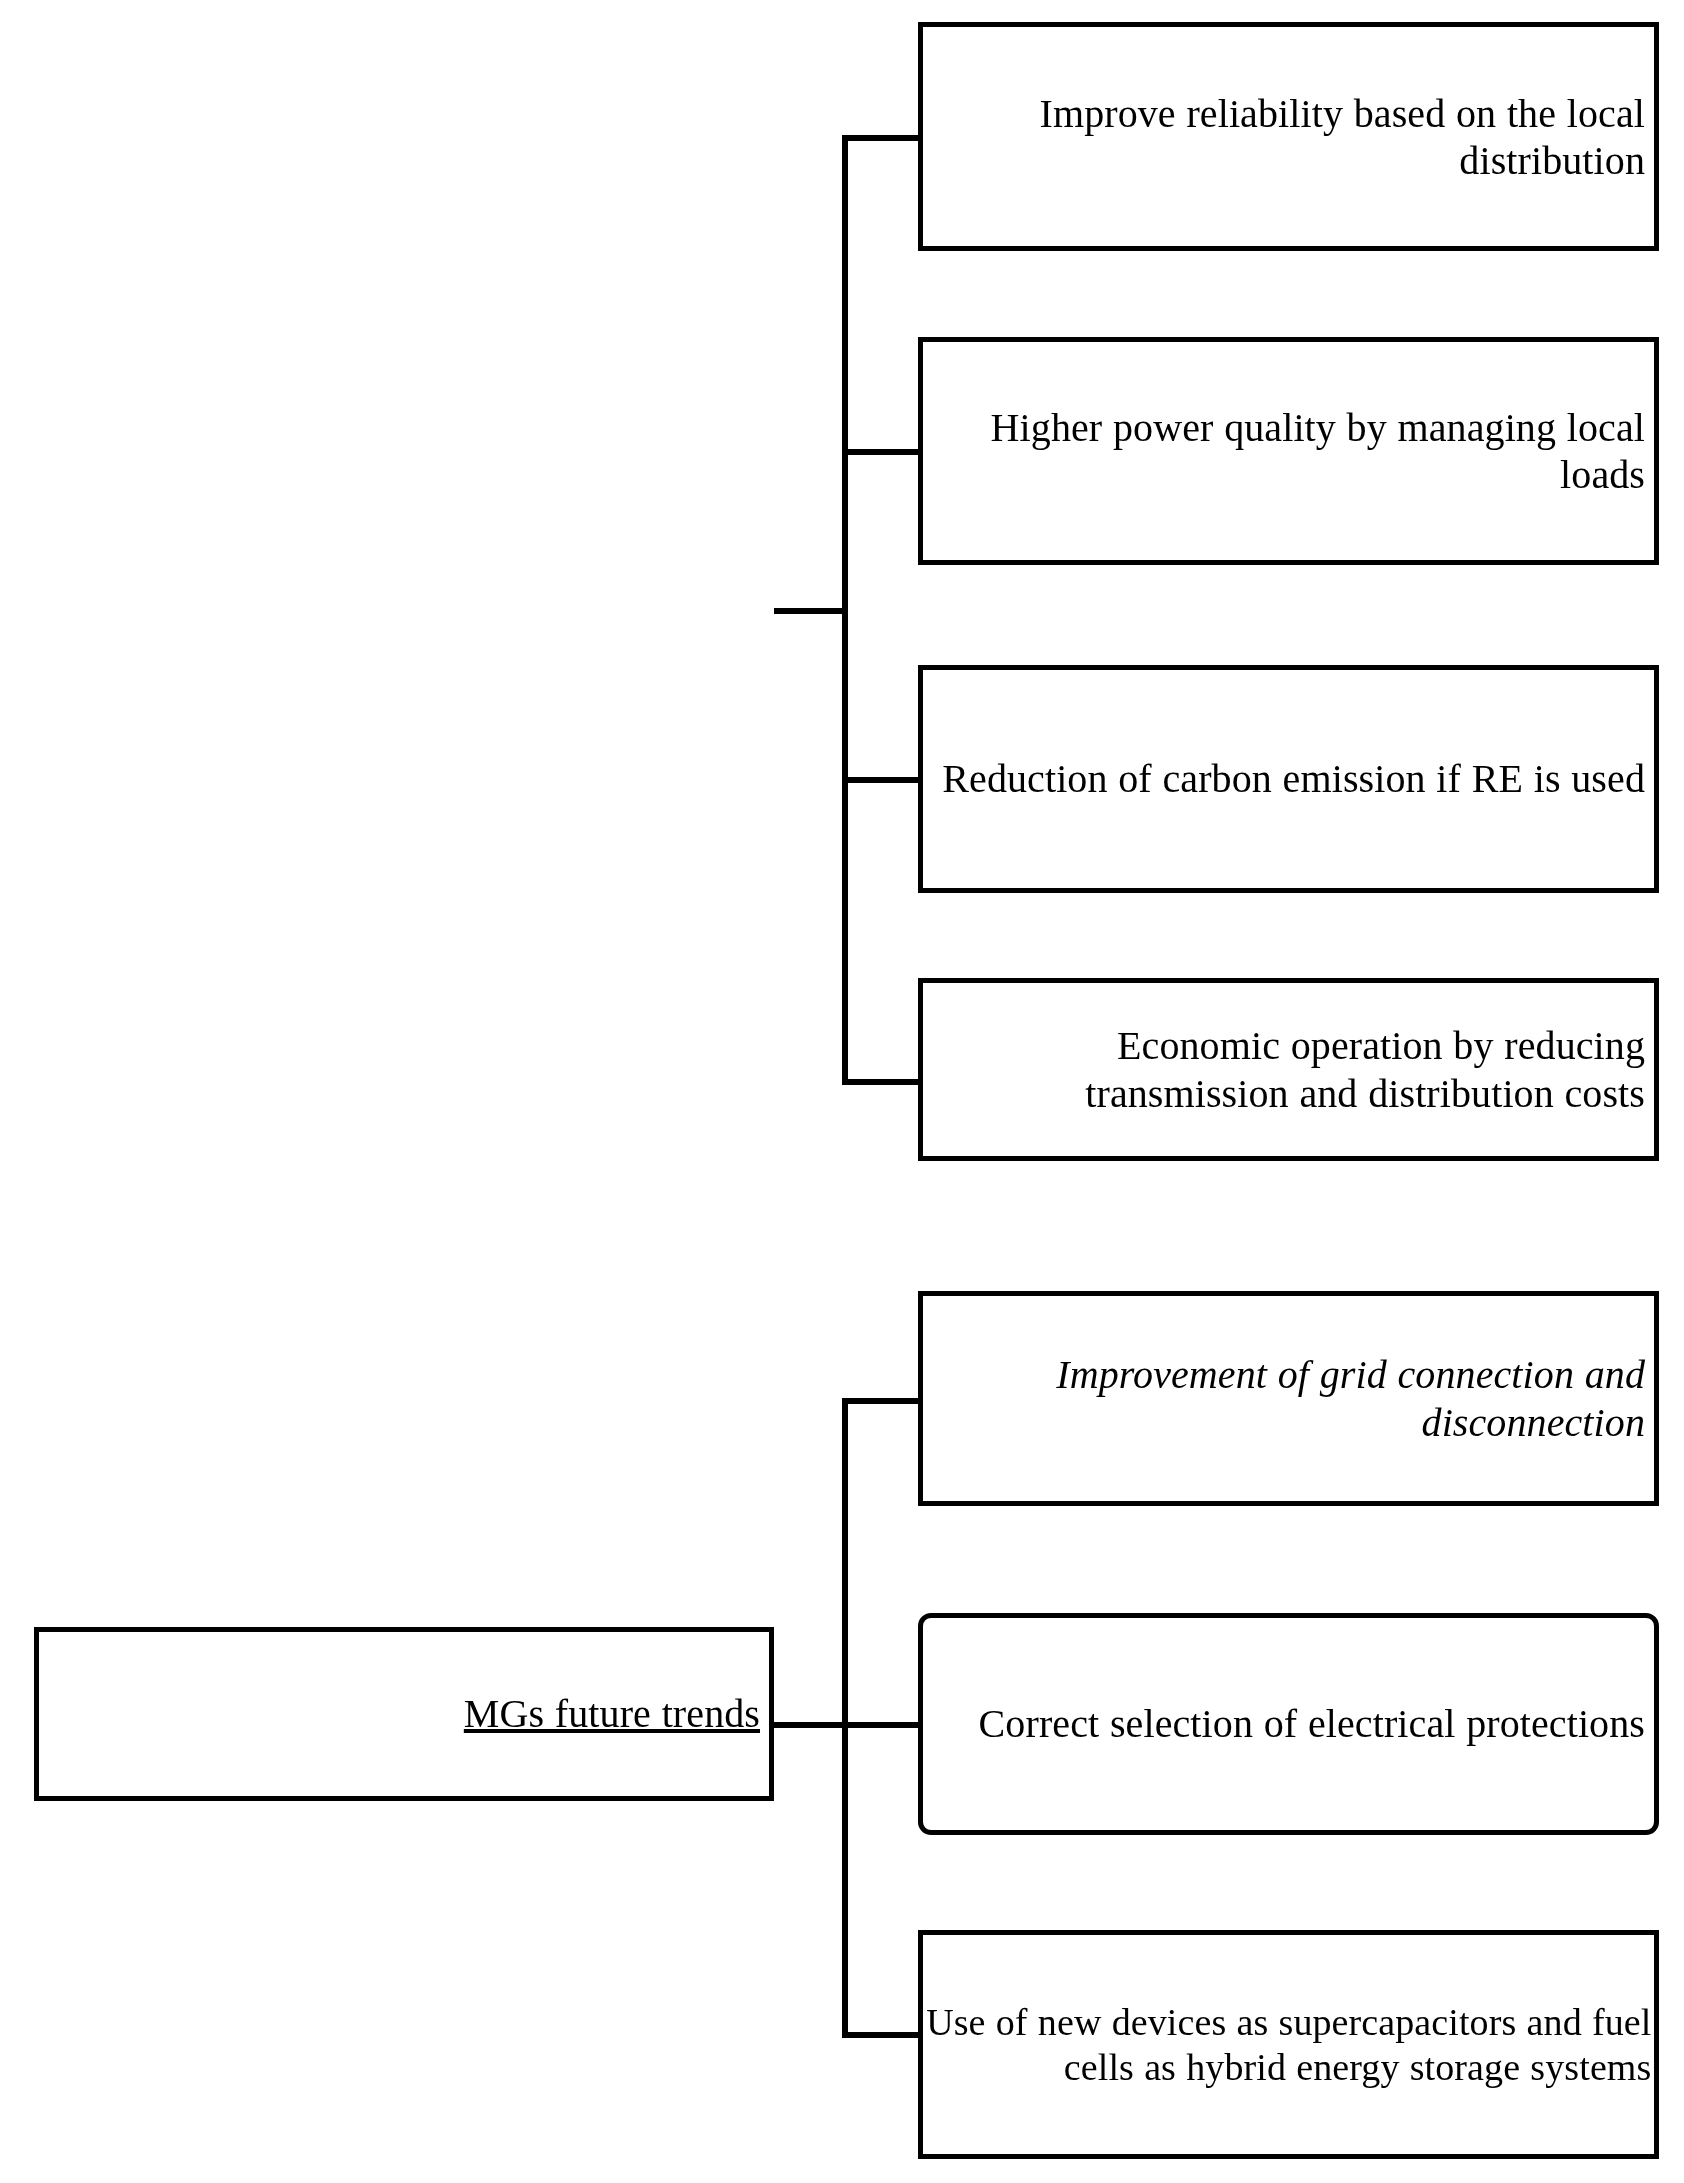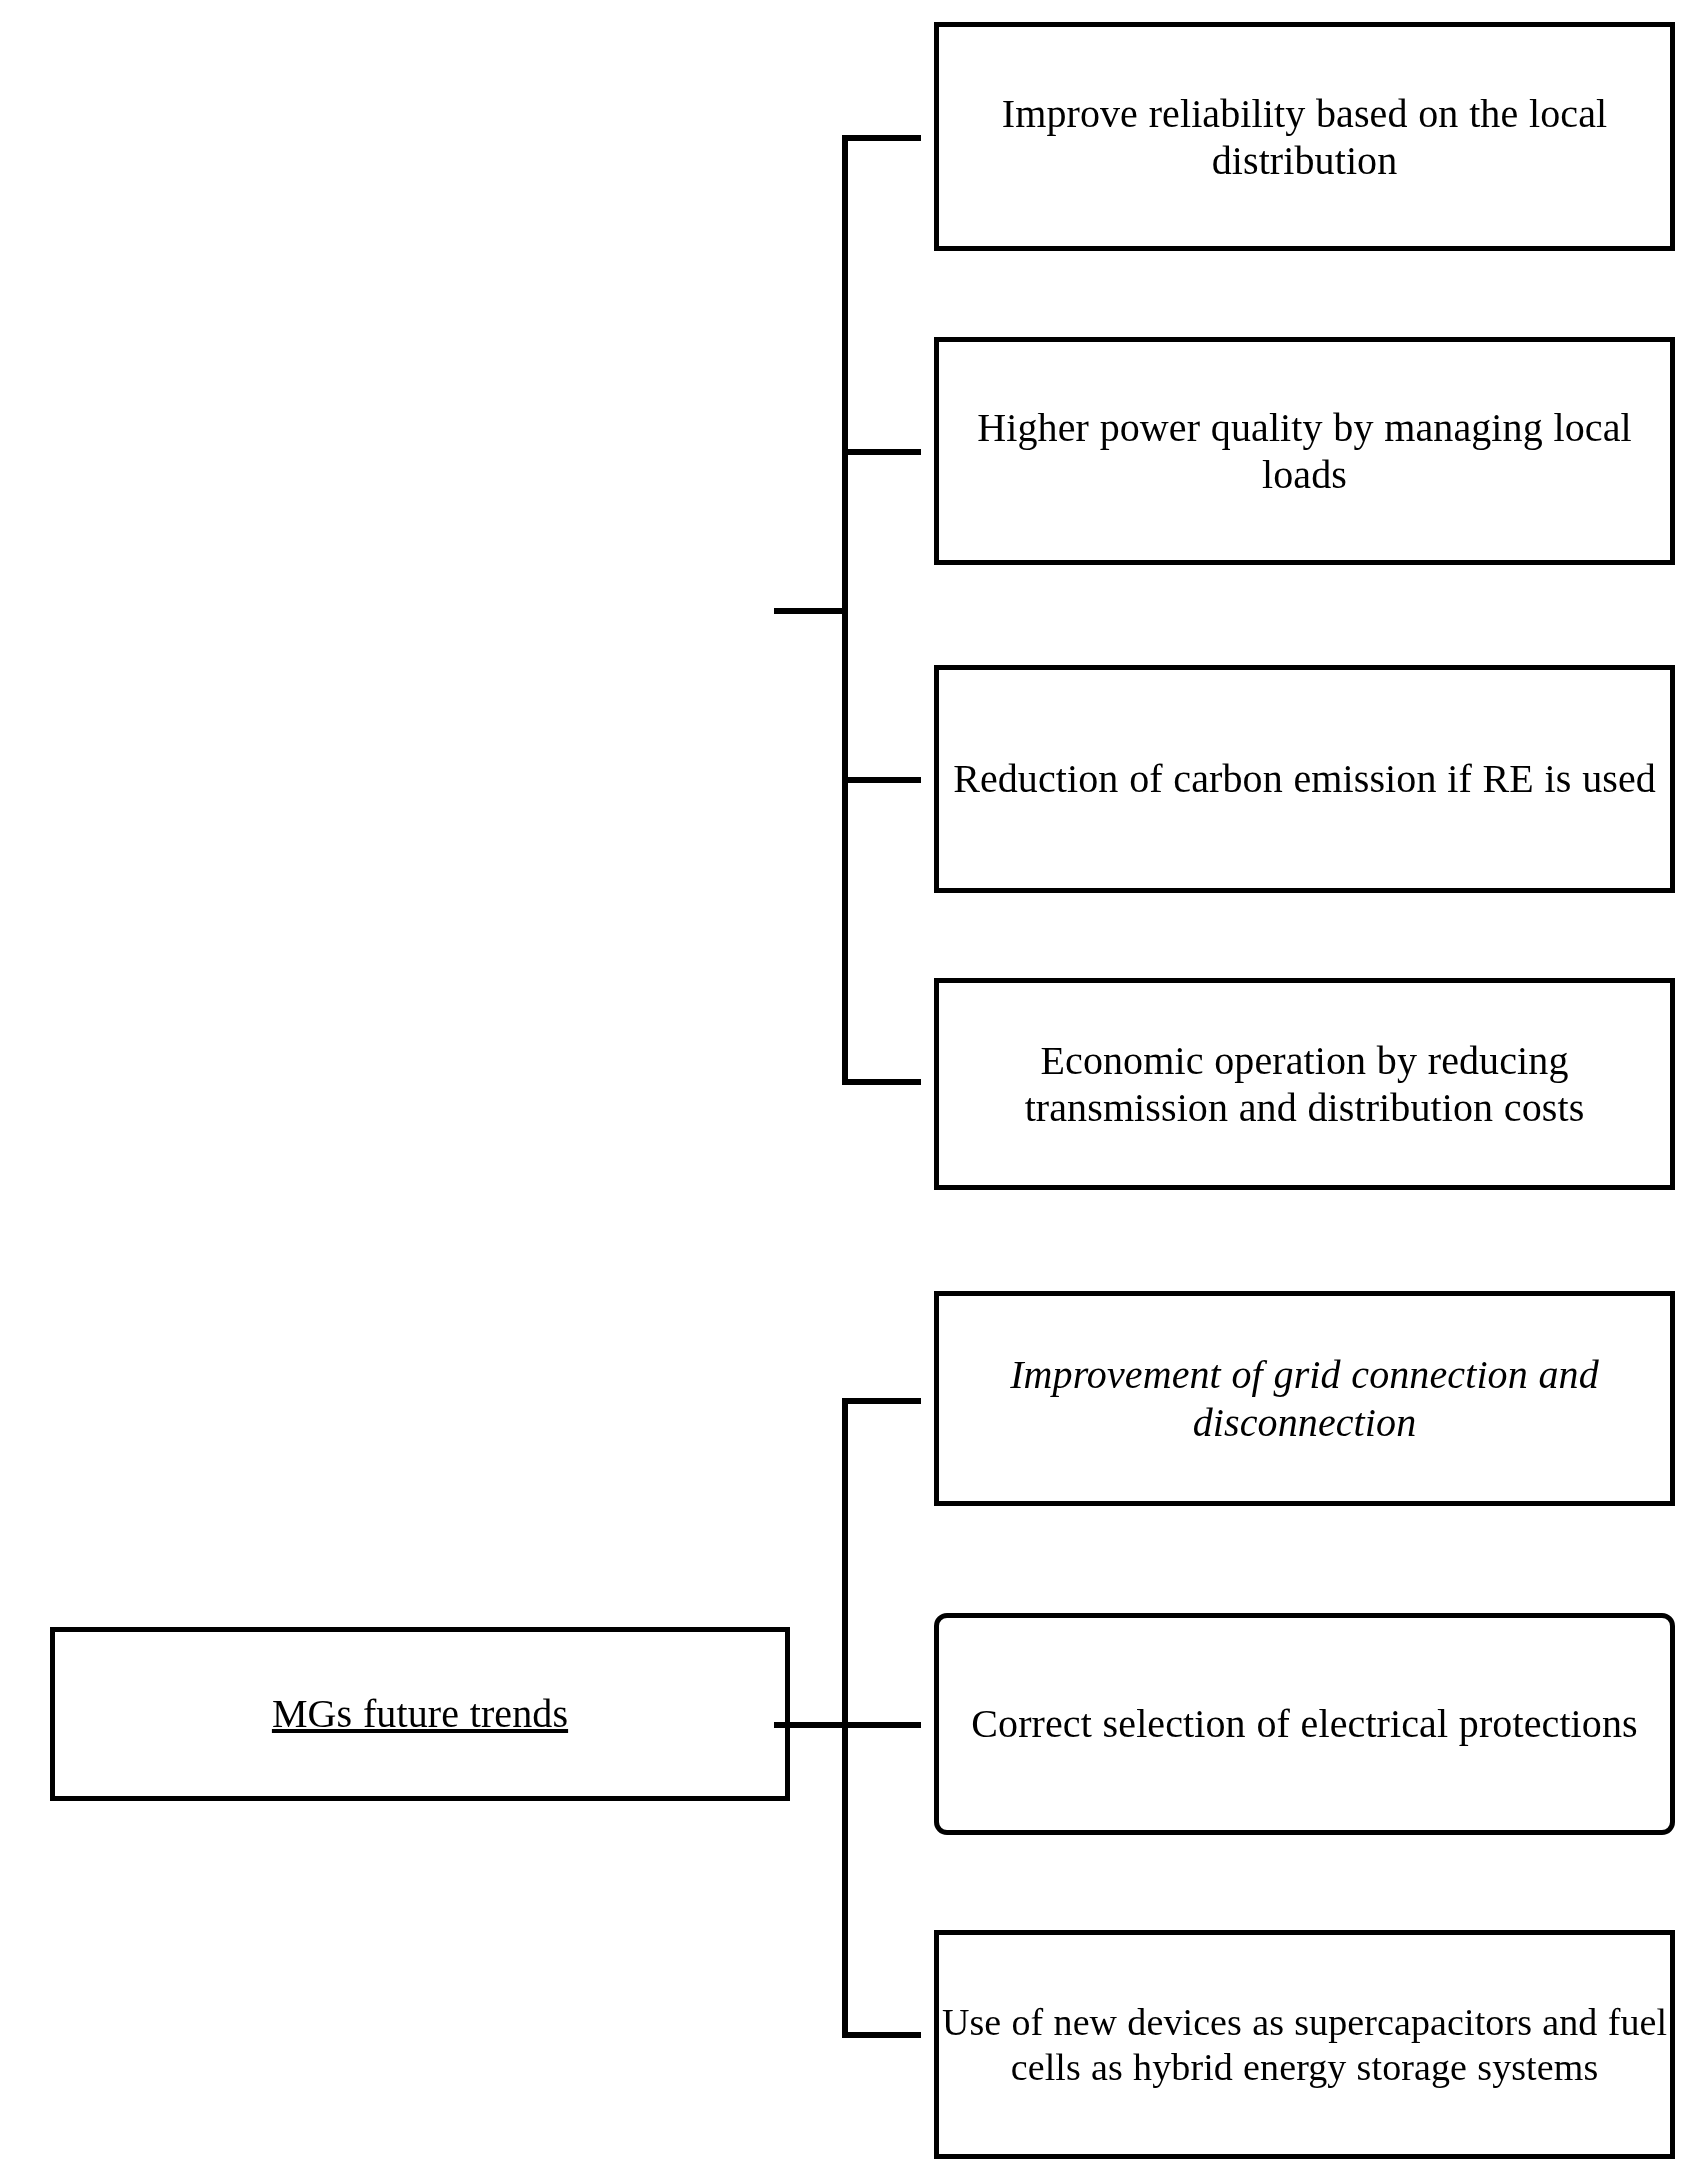--- a/index.html
+++ b/index.html
@@ -20,22 +20,21 @@
     overflow: hidden;
   }
   .node {
     position: absolute;
     box-sizing: border-box;
     background: #ffffff;
     border: 5.8px solid #000000;
     display: flex;
     align-items: center;
     justify-content: center;
-    text-align: center;
-    margin-left: 16px;
+    text-align: right;
   }
   .node-label {
     display: block;
     width: 100%;
     padding: 0 9px;
     font-size: 40px;
     line-height: 1.18;
     letter-spacing: 0.1px;
     word-spacing: 0.6px;
   }
@@ -69,21 +68,21 @@
   #leaf-carbon {
     left: 918px;
     top: 665px;
     width: 741px;
     height: 228px;
   }
   #leaf-economic {
     left: 918px;
     top: 978px;
     width: 741px;
-    height: 212px;
+    height: 183px;
   }
   
   #leaf-grid-connection {
     left: 918px;
     top: 1291px;
     width: 741px;
     height: 215px;
     font-style: italic;
   }
   #leaf-protections {

